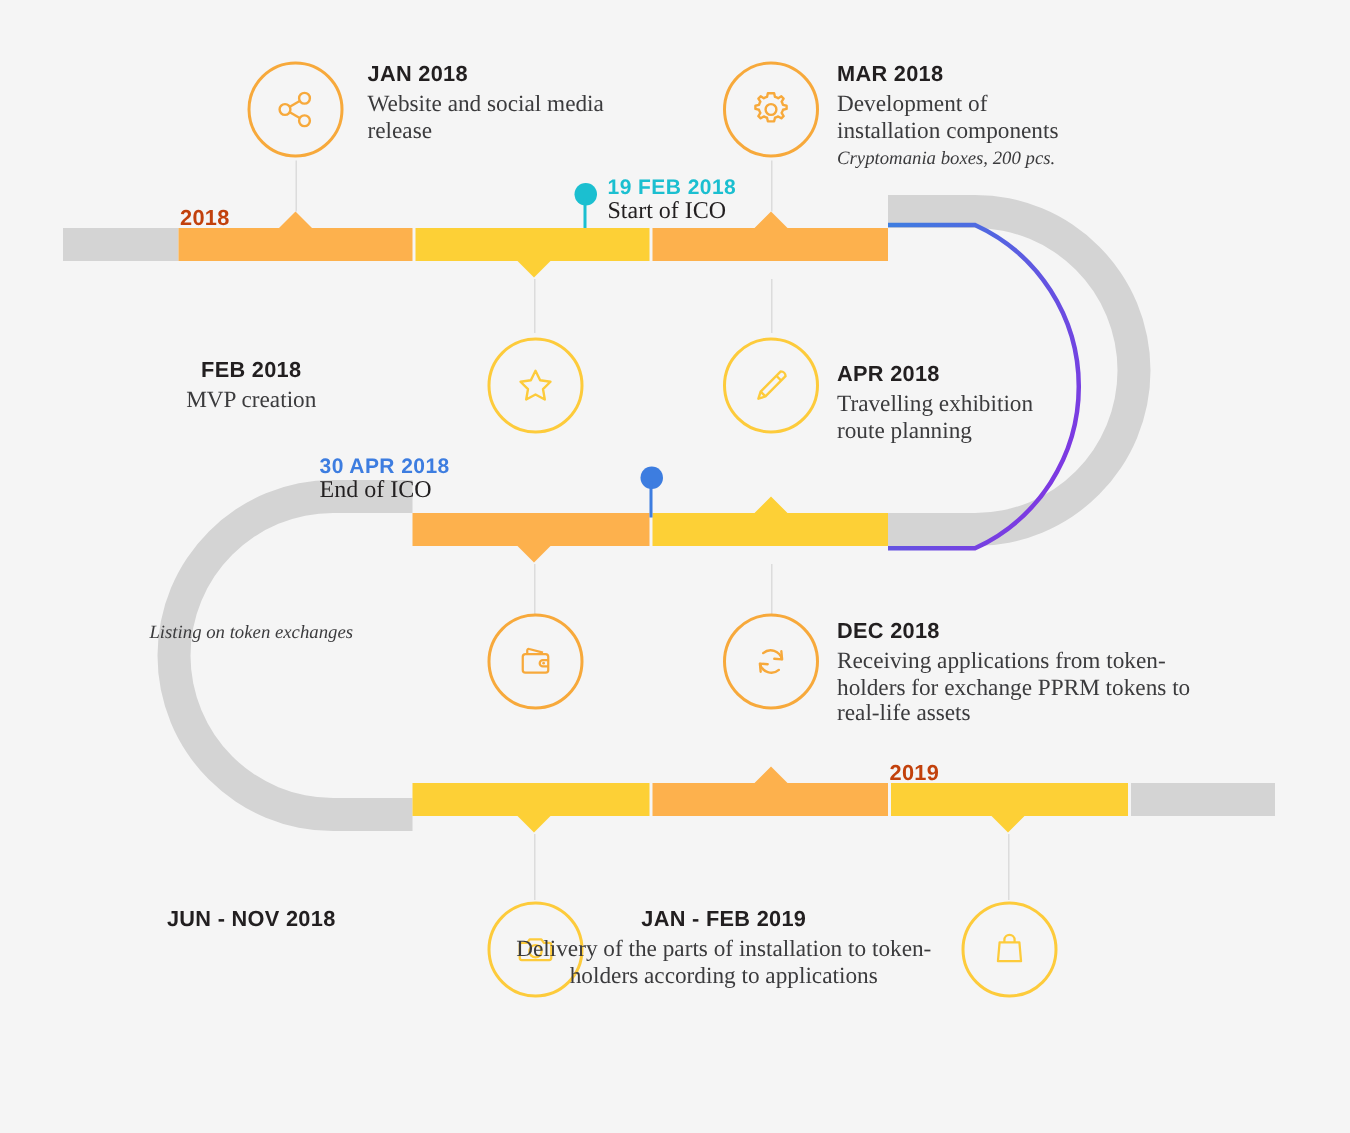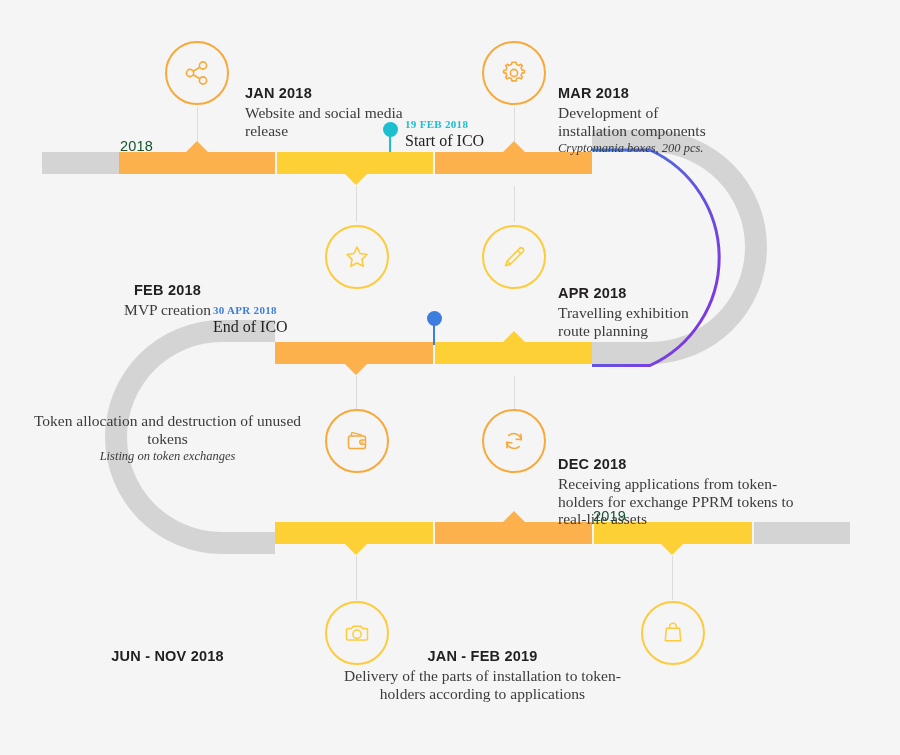--- a/index.html
+++ b/index.html
@@ -54,21 +54,20 @@
   .ms-text.right { text-align: left; }
   .ms-text.left  { text-align: center; }
   .ms-title {
     font-family: "Liberation Sans", sans-serif;
     font-weight: bold;
     font-size: 14.5px;
     color: #221f20;
     letter-spacing: 0.2px;
     line-height: 19px;
     margin-bottom: 1px;
-    margin-top: 43px;
   }
   .ms-desc {
     font-family: "Liberation Serif", serif;
     font-size: 15.5px;
     color: #3b3b3d;
     line-height: 17.5px;
   }
   .ms-sub {
     font-family: "Liberation Serif", serif;
     font-style: italic;
@@ -93,41 +92,41 @@
     position: absolute;
     width: 15px;
     height: 15px;
     border-radius: 50%;
   }
   .event-stalk {
     position: absolute;
     width: 2px;
   }
   .event-title {
-    font-family: Liberation Serif, serif;
+    font-family: Liberation Sans, sans-serif;
     font-weight: bold;
-    font-size: 11px;
+    font-size: 14px;
     letter-spacing: 0.3px;
     line-height: 14px;
   }
   .event-desc {
     font-family: "Liberation Serif", serif;
     font-size: 16px;
     color: #221f20;
     line-height: 19px;
   }
   .event-text { position: absolute; white-space: nowrap; }
 
   
   .year-label {
     position: absolute;
     font-family: "Liberation Sans", sans-serif;
-    font-weight: normal;
+    font-weight: bold;
     font-size: 14.5px;
-    color: #14532d;
+    color: #c2410c;
     letter-spacing: 0.2px;
   }
 </style>
 </head>
 <body>
 
 <div id="root">
 
   <svg class="track-layer" width="900" height="755" viewBox="0 0 900 755">
     <defs>
@@ -273,21 +272,20 @@
       <span>
         <svg width="30" height="30" viewBox="0 0 30 30" fill="none" stroke="#f7a93b" stroke-width="1.5" stroke-linejoin="round">
           <rect x="6.5" y="10" width="17" height="12.4" rx="1.8"></rect>
           <path d="M9.5 10 L9.5 7.6 a1 1 0 0 1 1.3 -0.95 L20 9.1"></path>
           <path d="M23.5 14 h-3.6 a2.1 2.1 0 0 0 0 4.2 h3.6"></path>
           <circle cx="20.4" cy="16.1" r="0.9" fill="#f7a93b" stroke="none"></circle>
         </svg>
       </span>
     </div>
     <div class="ms-text left" style="left:25px; top:412px; width:285px;">
-      <div class="ms-desc">Token allocation and destruction of unused tokens</div>
       <div class="ms-sub">Listing on token exchanges</div>
     </div>
   </div>
 
   <div class="milestone" style="left:0; top:0;">
     <div class="ms-circle" style="left:482px; top:409px;">
       <span>
         <svg width="30" height="30" viewBox="0 0 30 30" fill="none" stroke="#f7a93b" stroke-width="1.6" stroke-linecap="round" stroke-linejoin="round">
           <path d="M22.2 13.4 a7.6 7.6 0 0 0 -12.4 -4"></path>
           <polyline points="21.9,8.2 22.4,13.6 17.2,13.2"></polyline>

